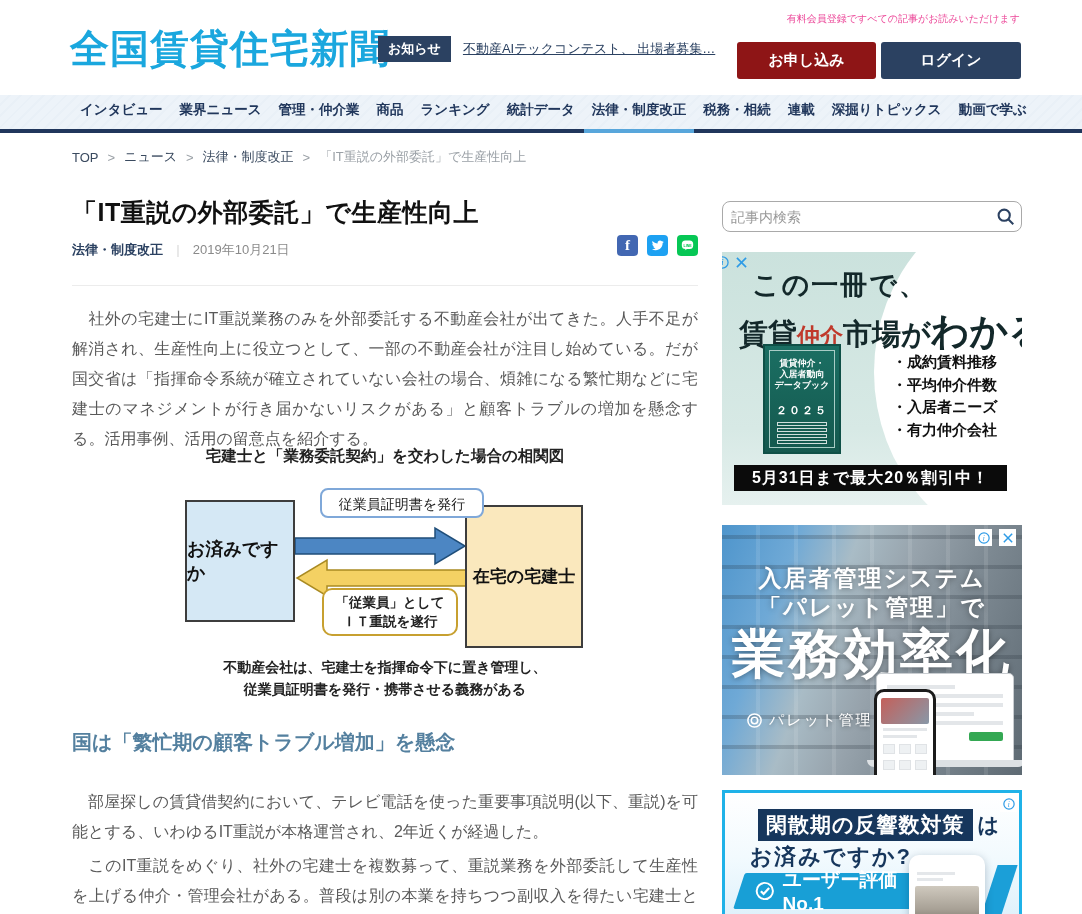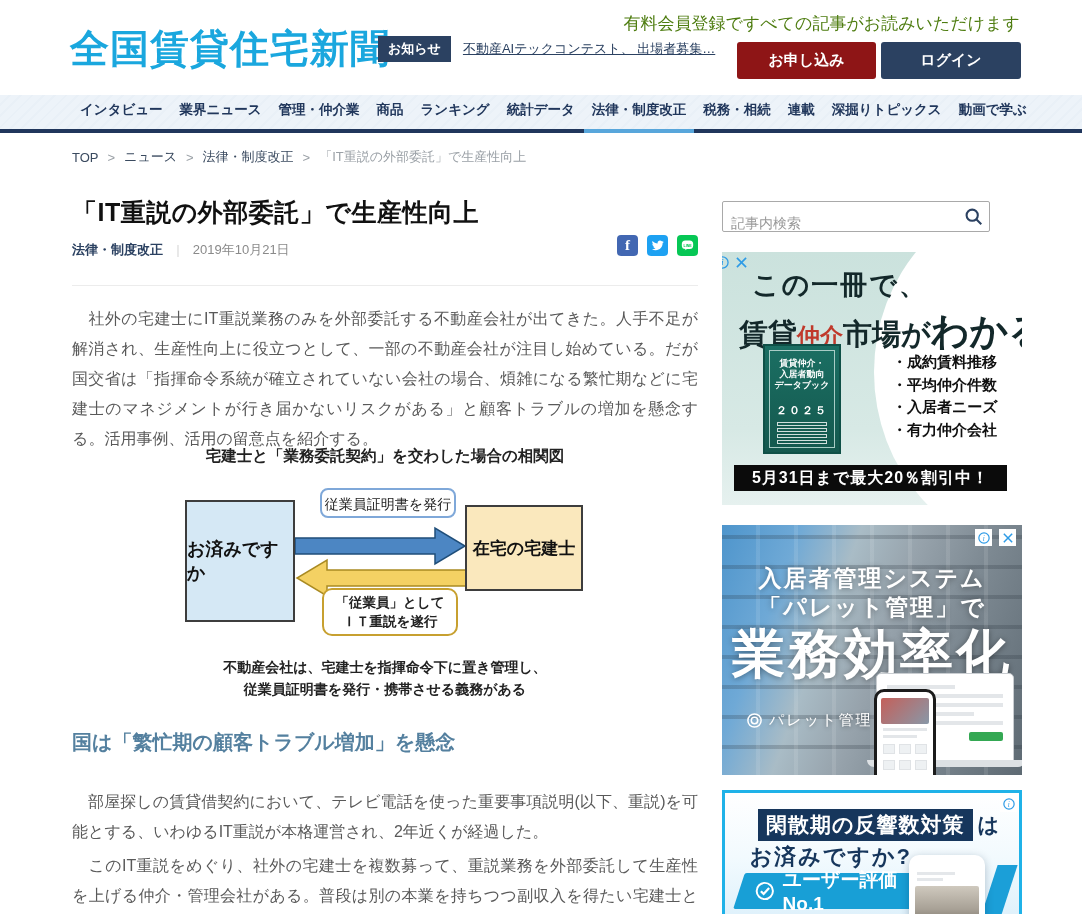--- a/index.html
+++ b/index.html
@@ -4,21 +4,21 @@
 <style>
   * { margin:0; padding:0; box-sizing:border-box; }
   body { background:#fff; font-family:"Liberation Sans", sans-serif; }
   .page { position:relative; width:1082px; height:914px; overflow:hidden; background:#fff; }
 
   
   .logo { position:absolute; left:70px; top:22px; font-size:39px; font-weight:900; color:#1AA7DE; letter-spacing:1px; cursor:pointer; }
   .notice-row { position:absolute; left:378px; top:36px; display:flex; align-items:center; }
   .notice-badge { background:#2B4161; color:#fff; font-size:13px; font-weight:bold; padding:4px 10px; }
   .notice-link { color:#2B4161; font-size:13px; margin-left:12px; text-decoration:underline; cursor:pointer; }
-  .member-text { position:absolute; right:62px; top:12px; font-size:17px; color:#4d7c0f; }
+  .member-text { position:absolute; right:62px; top:12px; font-size:10px; color:#ec4899; }
   .hdr-btn { position:absolute; top:42px; height:37px; border:none; color:#fff; font-size:15px; font-weight:bold; border-radius:3px; cursor:pointer; font-family:"Liberation Sans",sans-serif; }
   .btn-signup { left:737px; width:139px; background:#8E1516; }
   .btn-login  { left:881px; width:140px; background:#2B4161; }
 
   
   .main-nav { position:absolute; left:0; top:95px; width:1082px; height:38px;
     background:repeating-linear-gradient(135deg,#EDF3F9 0 6px,#E9F0F7 6px 8px);
     border-bottom:4px solid #20365C; display:flex; align-items:flex-end; gap:17px; padding-left:80px; }
   .nav-item { position:relative; height:38px; line-height:38px; font-size:13.5px; font-weight:bold; color:#21375C; cursor:pointer; white-space:nowrap; }
   .nav-item.active::after { content:""; position:absolute; left:-8px; right:-8px; bottom:-4px; height:4px; background:#58A6DB; }
@@ -45,29 +45,29 @@
   .p1 { top:304px; }
   .p2 { top:787px; }
   .p3 { top:851px; }
   .section-heading { position:absolute; left:72px; top:729px; width:626px; font-size:20px; font-weight:bold; color:#54809F; }
 
   
   .figure-title { position:absolute; left:72px; top:446px; width:626px; text-align:center; font-size:15.5px; font-weight:bold; color:#222; }
   .figure { position:absolute; left:72px; top:482px; width:626px; height:168px; }
   .fig-box { position:absolute; border:2px solid #3d3d3d; display:flex; align-items:center; justify-content:center; font-weight:bold; color:#111; }
   .box-left  { left:113px; top:18px; width:110px; height:122px; background:#D5E8F5; font-size:18px; }
-  .box-right { left:393px; top:23px; width:118px; height:86px; background:#FAE8BD; font-size:17px; }
+  .box-right { left:393px; top:23px; width:118px; height:143px; background:#FAE8BD; font-size:17px; }
   .fig-arrows { position:absolute; left:223px; top:42px; }
   .fig-label { position:absolute; background:#fff; text-align:center; color:#222; }
-  .label-top { left:248px; top:6px; width:136px; height:30px; line-height:28px; border:2px solid #7FA8D9; border-radius:8px; font-size:14px; }
+  .label-top { left:248px; top:6px; width:164px; height:30px; line-height:28px; border:2px solid #7FA8D9; border-radius:8px; font-size:14px; }
   .label-bottom { left:250px; top:106px; width:136px; border:2.5px solid #C7A030; border-radius:10px; font-size:13.5px; font-weight:bold; line-height:19px; padding:3px 0; }
   .fig-caption { position:absolute; left:72px; top:656px; width:626px; text-align:center; font-size:14px; font-weight:bold; color:#222; line-height:22px; }
 
   
-  .search-box { position:absolute; left:722px; top:201px; width:268px; height:31px; border:1px solid #A9A9A9; border-radius:2px; background:#fff; display:flex; align-items:flex-end; }
+  .search-box { position:absolute; left:722px; top:201px; width:300px; height:31px; border:1px solid #A9A9A9; border-radius:8px; background:#fff; display:flex; align-items:center; }
   .search-input { flex:1; border:none; outline:none; font-size:14px; color:#333; padding:0 8px; font-family:"Liberation Sans",sans-serif; background:transparent; }
   .search-input::placeholder { color:#999; }
   .search-btn { width:32px; height:29px; border:none; background:transparent; cursor:pointer; display:flex; align-items:center; justify-content:center; }
 
   .ad { position:absolute; left:722px; width:300px; overflow:hidden; cursor:pointer; }
   .ad-info-icons { position:absolute; top:4px; right:6px; display:flex; gap:7px; z-index:5; align-items:center; }
   .chip { background:#fff; width:17px; height:17px; display:flex; align-items:center; justify-content:center; }
 
   
   .ad1 { top:252px; height:253px; background:linear-gradient(180deg,#CBE2DD 0%,#D7E9E5 70%,#E6F1EF 100%); }

